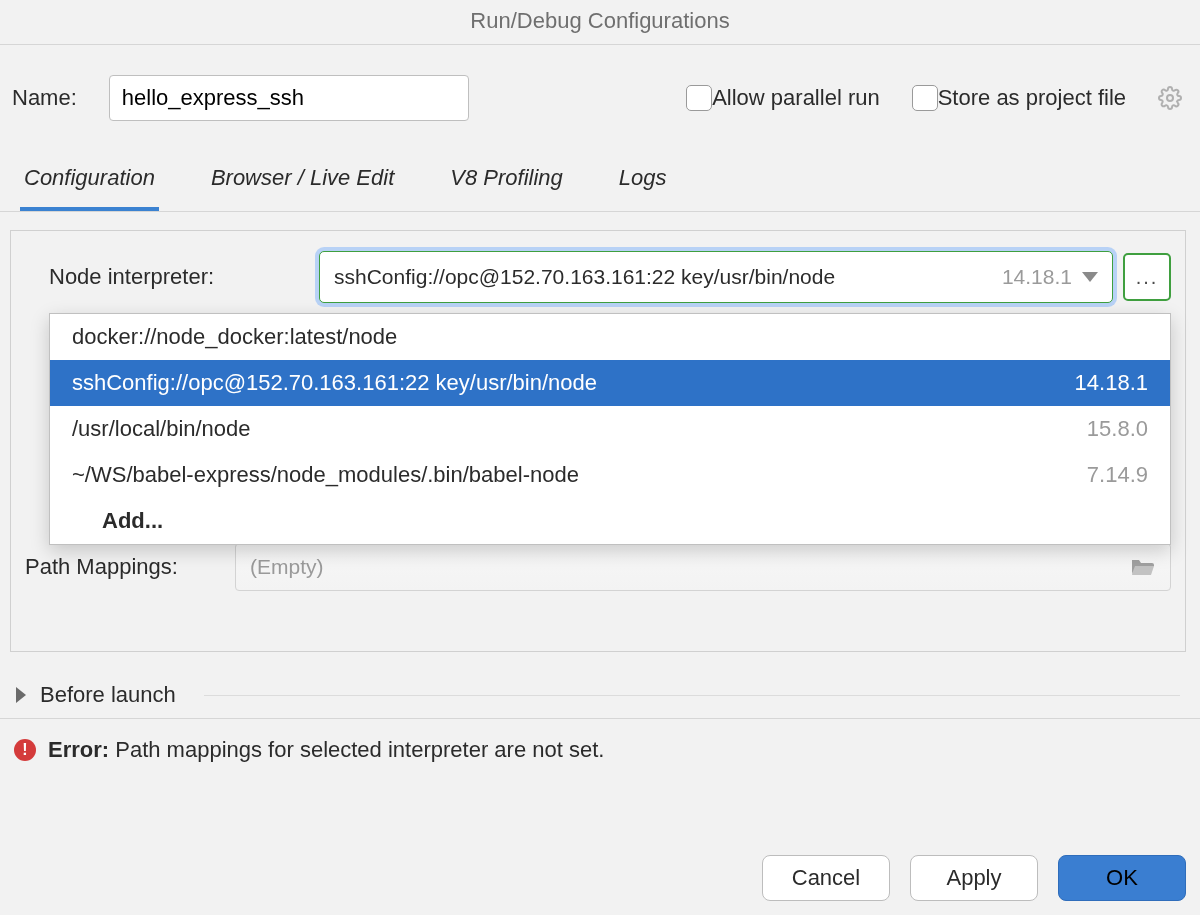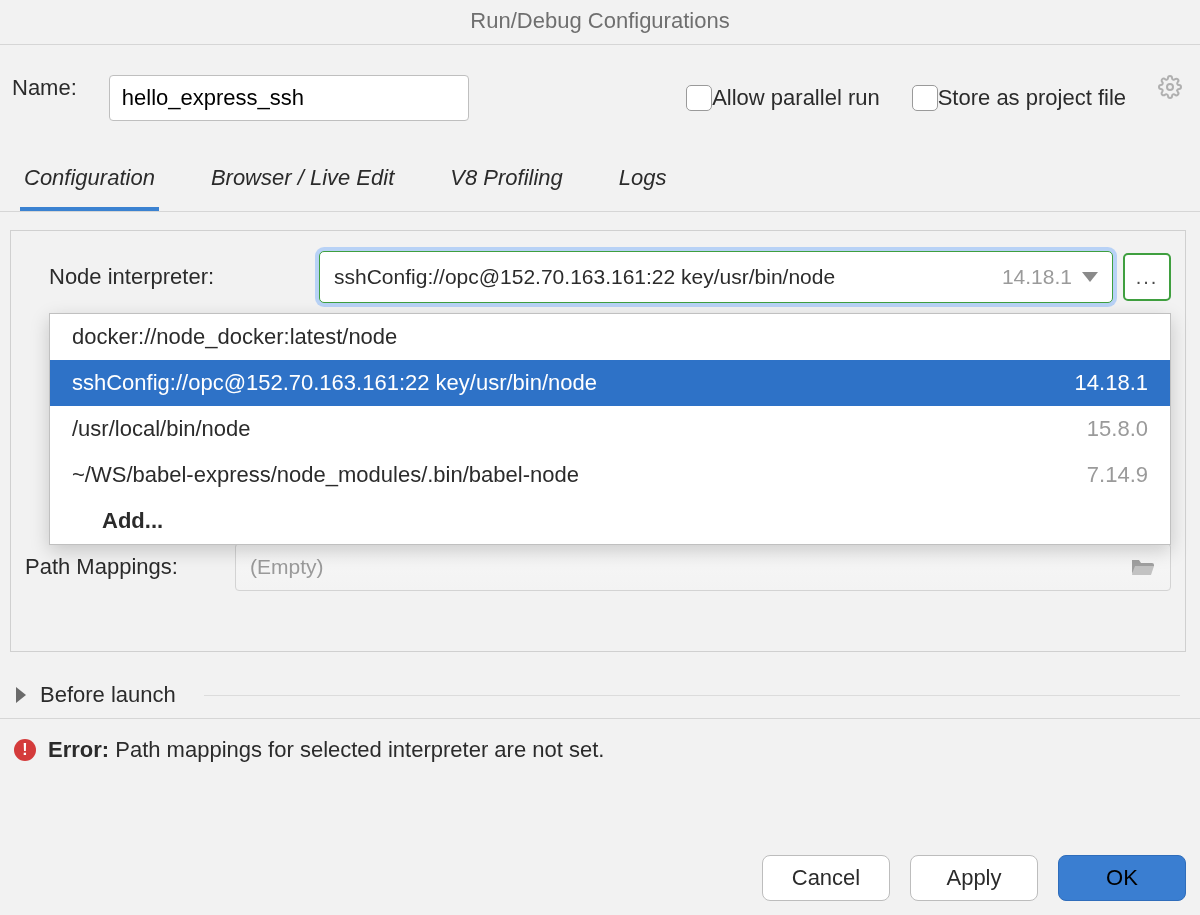--- a/index.html
+++ b/index.html
@@ -17,20 +17,21 @@
     .dialog-title {
       text-align: center;
       color: #6f6f6f;
       font-size: 22px;
       padding: 8px 0 10px;
       border-bottom: 1px solid #d6d6d6;
     }
 
     .top-row {
       display: flex;
+      align-items: center;
       padding: 30px 18px 30px 12px;
       gap: 32px;
     }
     .top-row .label { font-size: 22px; }
     .name-input {
       width: 360px;
       height: 46px;
       border: 1px solid #bfbfbf;
       border-radius: 4px;
       background: #fff;

